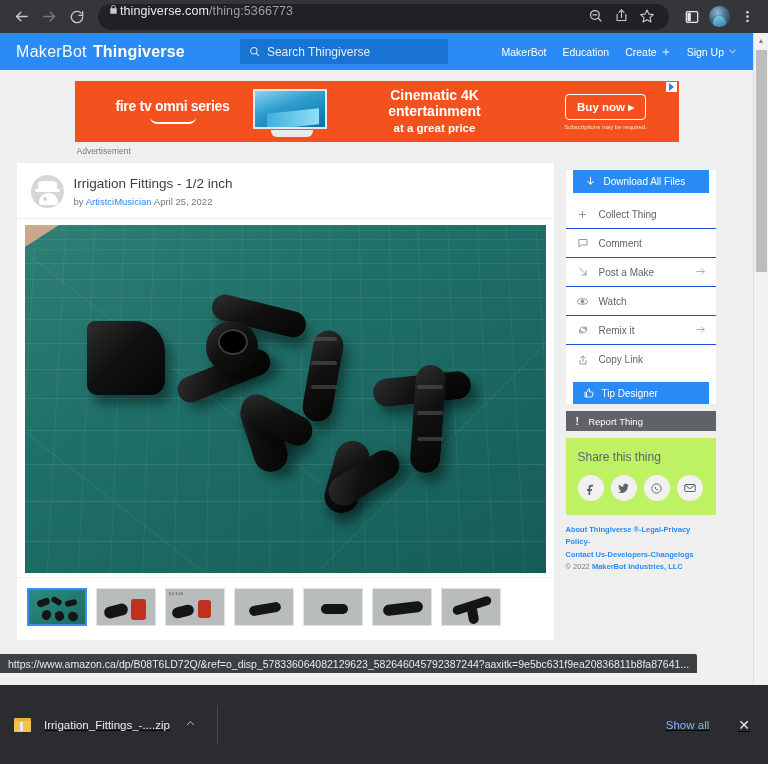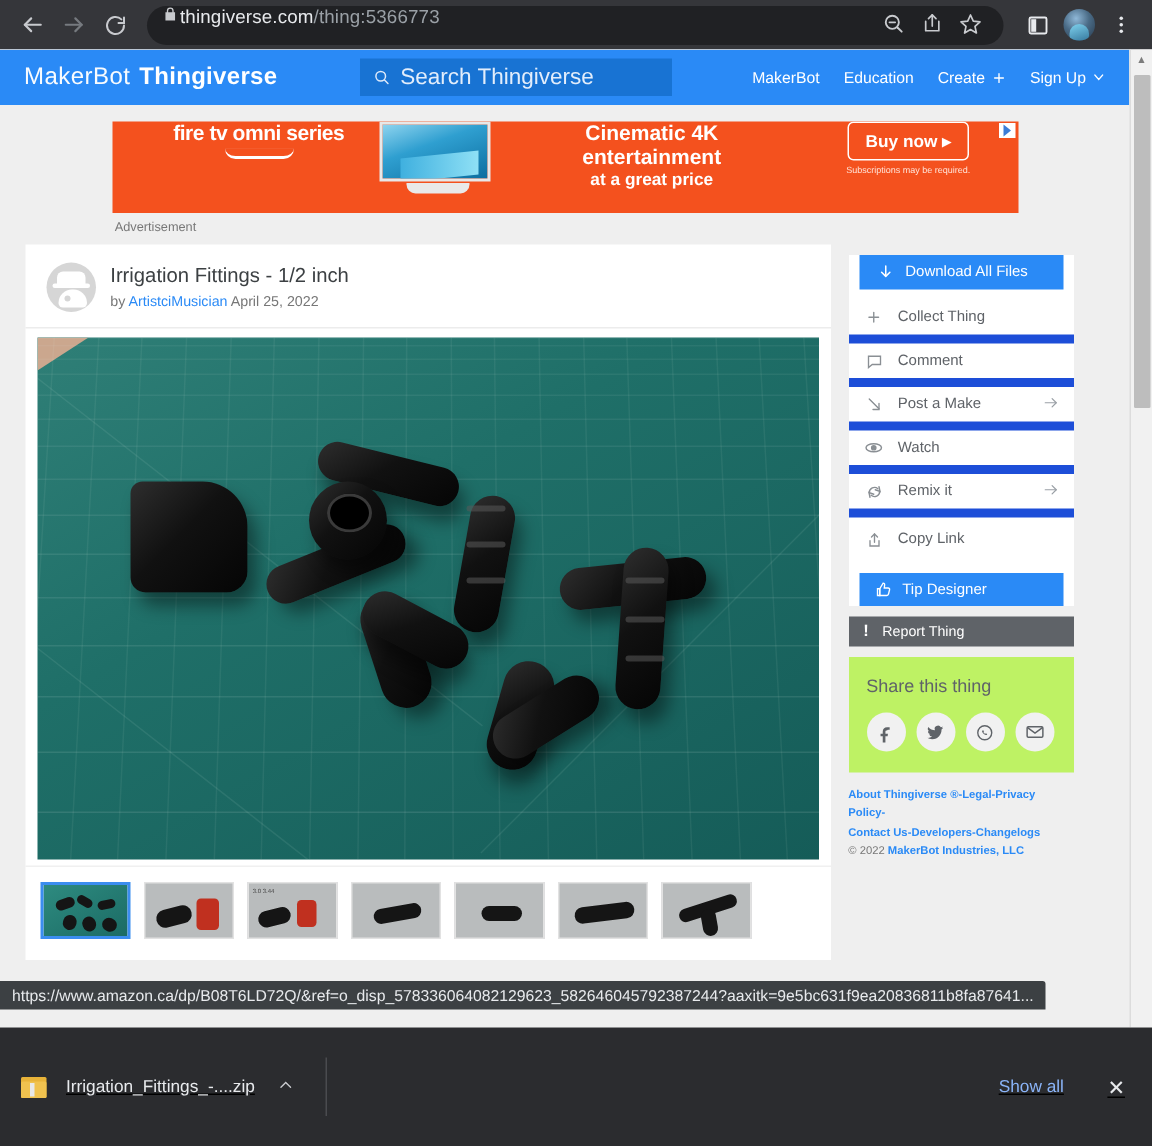--- a/index.html
+++ b/index.html
@@ -111,36 +111,36 @@
   #brand .thingiverse { font-weight: 700; letter-spacing:.2px; }
 
   #site-search {
     width: 208px; height: 25px;
     background: #1873d3;
     margin-left: 55px;
     display: flex; align-items: center;
     padding: 0 9px; gap: 7px;
     color: #dce9fa;
   }
-  #site-search .ph { font-size: 15px; color:#e2edfb; }
+  #site-search .ph { font-size: 12px; color:#e2edfb; }
 
   #site-nav {
     margin-left: auto;
     display:flex; align-items:center; gap: 16px;
     font-size: 10.5px; color:#ffffff;
   }
   #site-nav .nav-item { display:flex; align-items:center; gap:4px; white-space:nowrap; }
 
   
   #ad-strip { background:#efefef; padding-top: 11px; }
   #ad-banner {
     width: 604px; height: 61px;
     margin: 0 auto;
     background: #f4511e;
-    display: flex; 
+    display: flex; align-items: center;
     position: relative;
     overflow: hidden;
   }
   #ad-banner .adchoice {
     position:absolute; top:1px; right:2px;
     width:11px; height:10px; background:#ffffff;
     display:flex; align-items:center; justify-content:center;
   }
   #ad-banner .adchoice i {
     width:0;height:0;border-left:5px solid #3b7dd8;
@@ -264,21 +264,21 @@
   .side-card { background:#ffffff; }
   #download-all {
     margin: 7px 7px 0; height: 23px;
     background:#2a8af6; color:#fff;
     display:flex; align-items:center; gap:8px;
     padding-left: 12px; font-size:10px; font-weight:500;
   }
   .side-item {
     height: 29px; display:flex; align-items:center; gap:9px;
     padding: 0 10px; font-size:10px; color:#5f6368;
-    border-bottom:6px solid #1d4ed8;
+    border-bottom:1px solid #1d4ed8;
   }
   .side-item:first-of-type { border-top: 1px solid #f0f0f0; }
   .side-item .arrow { margin-left:auto; color:#9aa0a6; }
   .side-item .ico { width:14px; display:flex; align-items:center; justify-content:center; color:#8a8f94; }
   #tip-designer {
     margin: 8px 7px 7px; height: 22px; background:#2a8af6; color:#fff;
     display:flex; align-items:center; gap:7px; padding-left:10px;
     font-size:10px; font-weight:500;
   }
   #report-thing {

